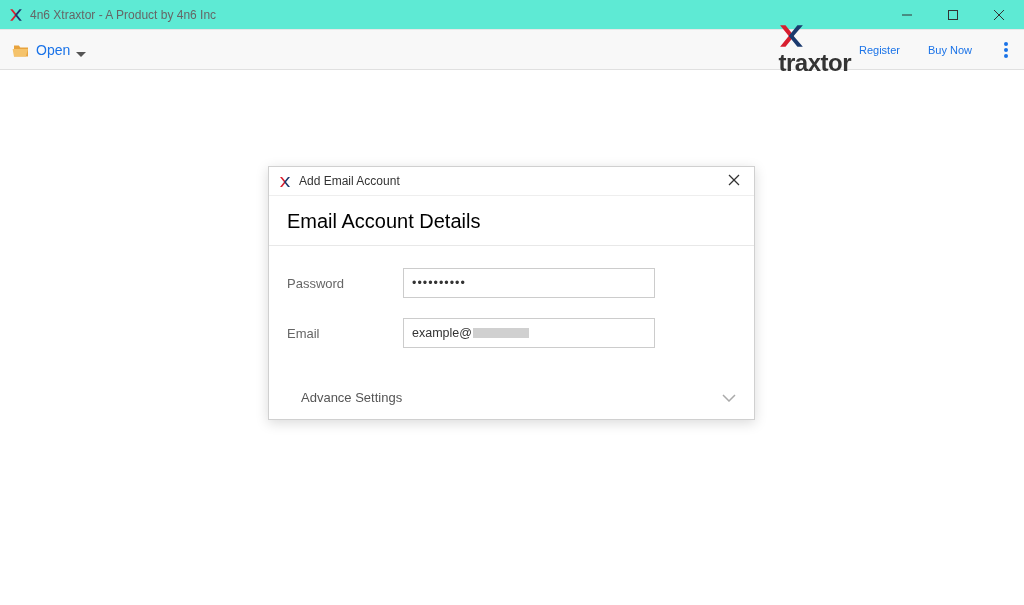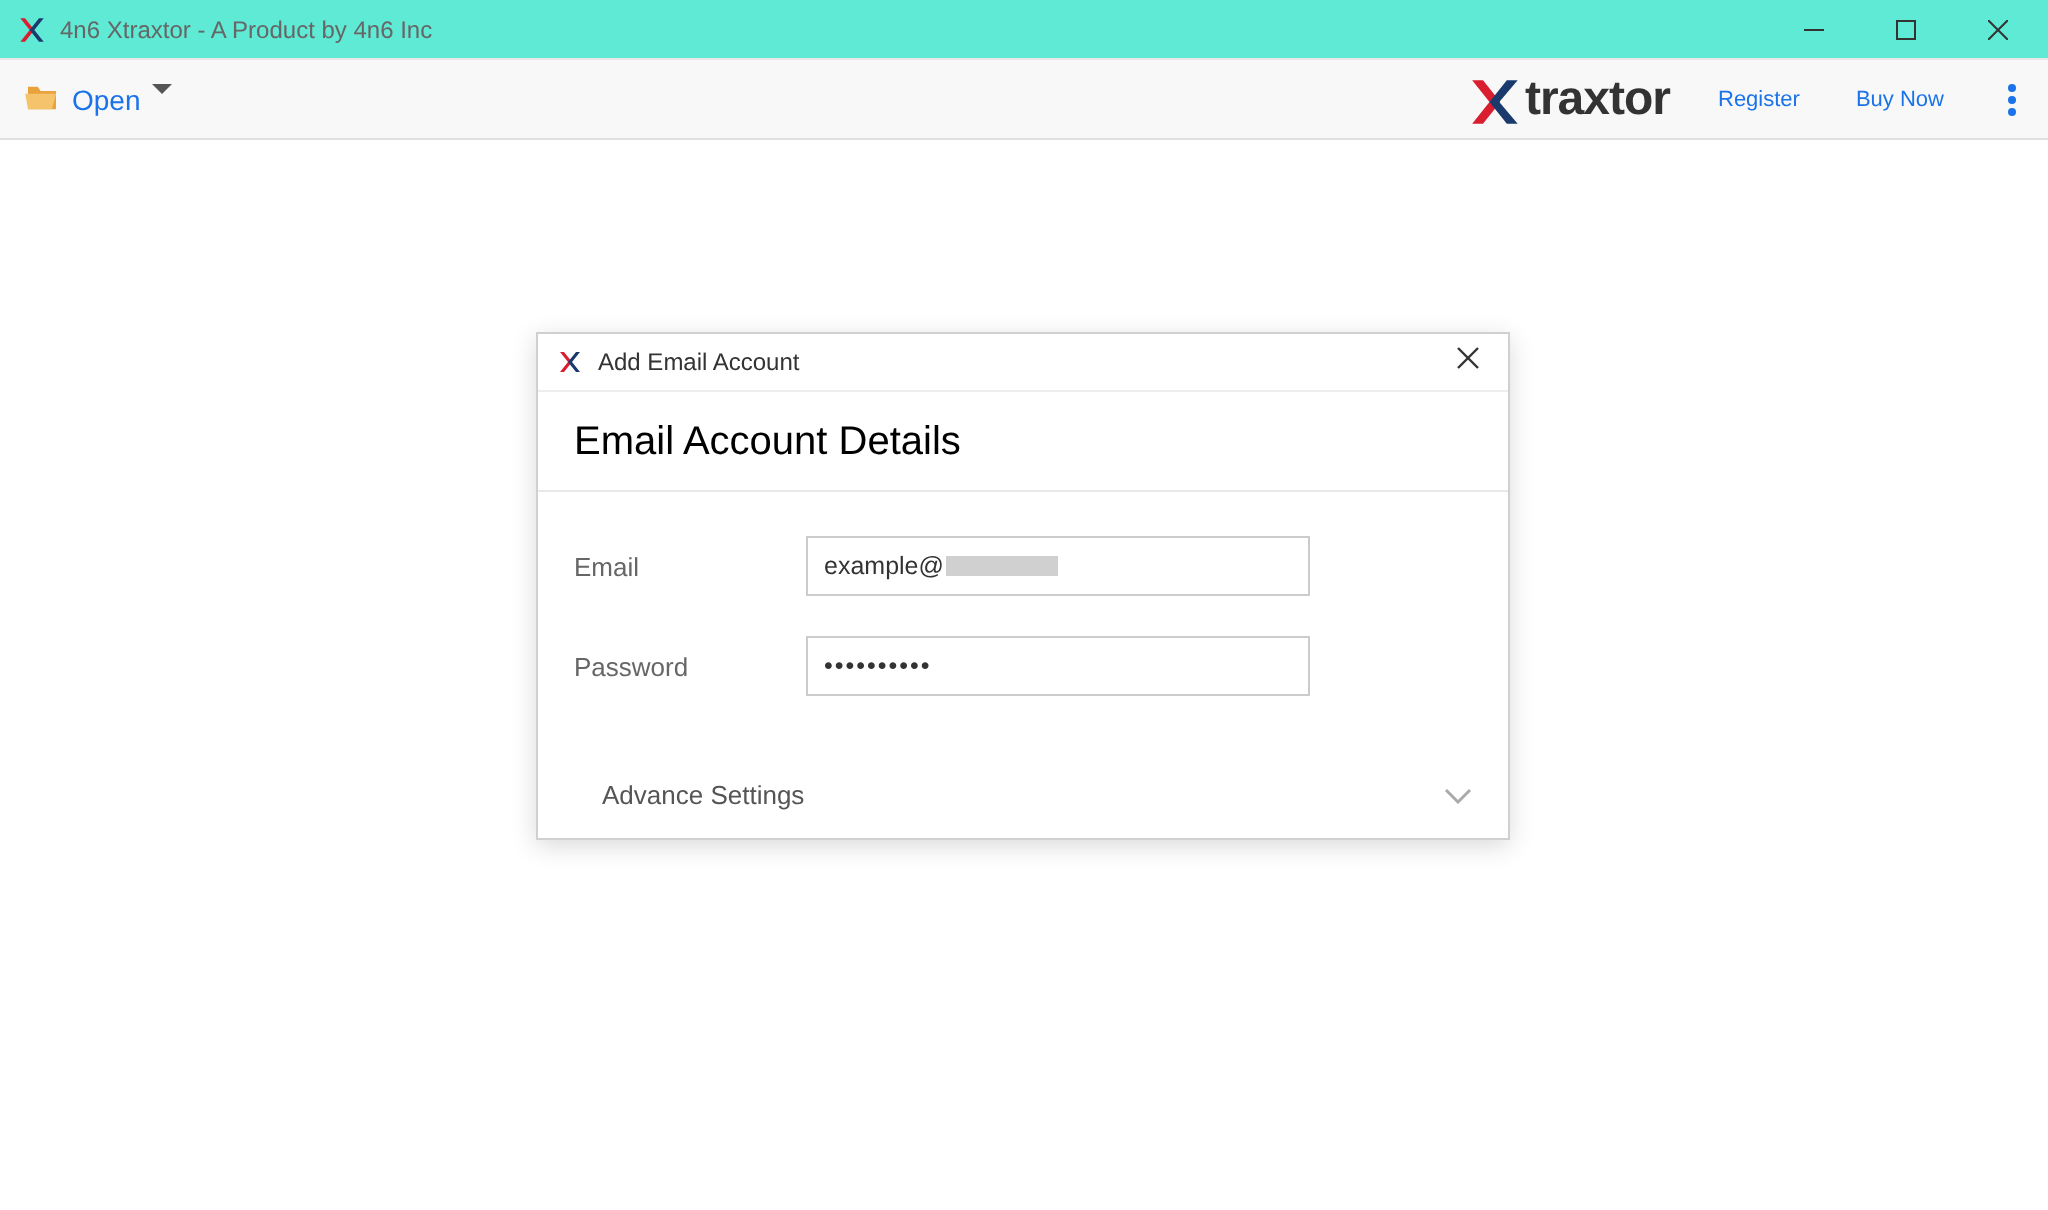--- a/index.html
+++ b/index.html
@@ -5,24 +5,24 @@
     * { margin: 0; padding: 0; box-sizing: border-box; font-family: 'Segoe UI', Tahoma, sans-serif; }
     body { width: 1024px; height: 605px; background: #ffffff; overflow: hidden; }
 
     .titlebar { height: 30px; background: #5eead4; display: flex; align-items: center; padding: 0 2px 0 8px; border-bottom: 1px solid #e8e8e8; }
     .titlebar-icon { width: 16px; height: 16px; margin-right: 6px; display: flex; align-items: center; justify-content: center; }
     .titlebar-title { font-size: 12px; color: #666; flex: 1; }
     .win-controls { display: flex; }
     .win-btn { width: 46px; height: 30px; display: flex; align-items: center; justify-content: center; color: #555; }
 
     .toolbar { height: 40px; background: #f8f8f8; border-bottom: 1px solid #e0e0e0; display: flex; align-items: center; padding: 0 12px; }
-    .open-btn { display: flex; align-items: flex-start; gap: 6px; color: #1a73e8; font-size: 14px; font-weight: 500; cursor: pointer; }
+    .open-btn { display: flex; align-items: flex-end; gap: 6px; color: #1a73e8; font-size: 14px; font-weight: 500; cursor: pointer; }
     .folder-icon { width: 18px; height: 14px; }
     .toolbar-spacer { flex: 1; }
-    .brand-logo { display: flex; align-items: flex-end; margin-right: 24px; }
+    .brand-logo { display: flex; align-items: flex-start; margin-right: 8px; flex-direction: column; }
     .toolbar-link { color: #1a73e8; font-size: 11px; font-weight: 400; margin-right: 28px; cursor: pointer; }
     .menu-dots { color: #1a73e8; font-size: 20px; line-height: 1; cursor: pointer; display: flex; flex-direction: column; gap: 2px; padding: 4px; }
     .menu-dots span { width: 4px; height: 4px; background: #1a73e8; border-radius: 50%; }
 
     .content { position: relative; height: calc(605px - 70px); }
 
     .dialog { position: absolute; left: 268px; top: 96px; width: 487px; background: #ffffff; border: 1px solid #d0d0d0; box-shadow: 0 3px 12px rgba(0,0,0,0.15); }
     .dialog-titlebar { display: flex; align-items: center; padding: 6px 10px; border-bottom: 1px solid #eee; }
     .dialog-titlebar-icon { width: 14px; height: 14px; margin-right: 6px; }
     .dialog-title { font-size: 12px; color: #333; flex: 1; }
@@ -126,29 +126,29 @@
           </svg>
       </span>
     </div>
 
     <div class="dialog-header">
       <h2>Email Account Details</h2>
     </div>
 
     <div class="dialog-body">
       <div class="form-row">
+        <label class="form-label">Password</label>
+        <input class="form-input" type="text" style="letter-spacing: 1px;" value="••••••••••">
+      </div>
+      <div class="form-row">
         <label class="form-label">Email</label>
         <div class="form-input" style="display:flex;align-items:center;">
           <span>example@</span>
             <span class="redact"></span>
         </div>
-      </div>
-      <div class="form-row">
-        <label class="form-label">Password</label>
-        <input class="form-input" type="text" style="letter-spacing: 1px;" value="••••••••••">
       </div>
     </div>
 
     <div class="advance-row">
       <span>Advance Settings</span>
       <span class="spacer"></span>
       <span class="chevron">
         <svg width="14" height="8" viewBox="0 0 14 8">
             <path d="M1 1 L7 7 L13 1" fill="none" stroke="#aaa" stroke-width="1.5"></path>
           </svg>

